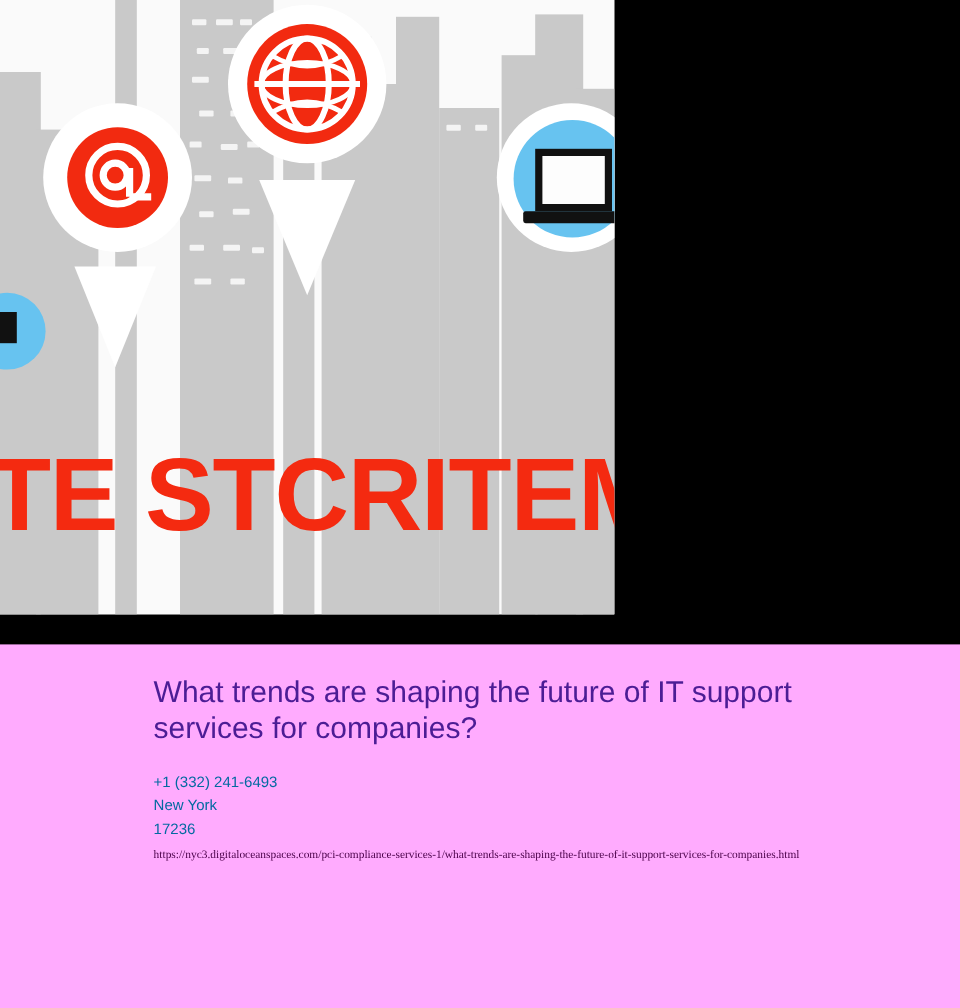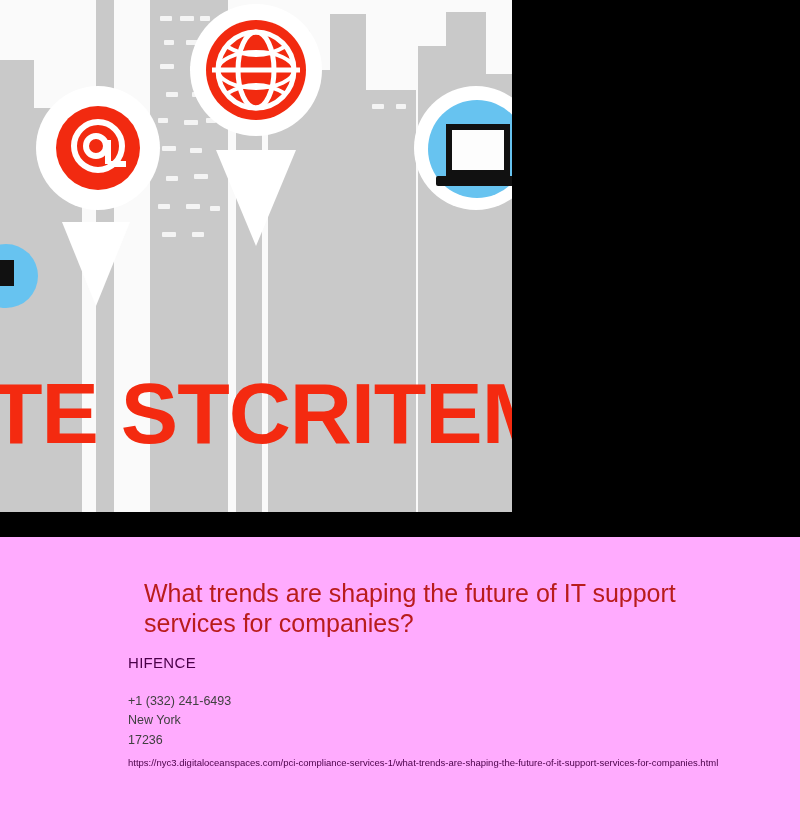--- a/index.html
+++ b/index.html
@@ -111,52 +111,53 @@
     height: 303px;
     background: #ffabfe;
   }
   #panel-inner {
     position: absolute;
     left: 128px;
     top: 26px;
     right: 0;
   }
   #page-title {
-    margin: 16px;
+    margin: 0;
     width: 600px;
-    color: #b91c1c;
+    color: #4c1d95;
     font-size: 25px;
     font-weight: normal;
     line-height: 1.18;
     letter-spacing: 0px;
   }
   #brand {
     margin: 5px 0 0 0;
     color: #4a0049;
     font-size: 15px;
     font-weight: normal;
     letter-spacing: 0.3px;
   }
   #contact {
     margin: 21px 0 0 0;
     padding: 0;
     list-style: none;
-    color: #404040;
+    color: #0369a1;
   }
   #contact li {
     font-size: 12.5px;
     line-height: 1.55;
   }
   #source-url {
     margin: 3px 0 15px 0;
     width: 672px;
     color: #4a0049;
     font-size: 9.5px;
     line-height: 2.1;
     word-break: break-all;
+    font-family: Liberation Serif, serif;
   }
 </style>
 </head>
 <body>
 
 <div id="hero">
   <div id="hero-bg"></div>
 
   <div class="bldg" style="left:0px;  top:60px;  width:34px;  height:452px;"></div>
   <div class="bldg" style="left:30px; top:108px; width:52px;  height:404px;"></div>
@@ -230,21 +231,20 @@
   <div style="position:absolute;left:-4px;top:260px;width:18px;height:26px;background:#111111;"></div>
 
   <div class="hero-word" id="hero-word-2">TE STCRITEM</div>
 </div>
 
 <div id="panel">
   <div id="panel-inner">
 
     <h1 id="page-title">What trends are shaping the future of IT support services for companies?</h1>
 
-    <div id="brand">HIFENCE</div>
 
     <ul id="contact">
       <li>+1 (332) 241-6493</li>
       <li>New York</li>
       <li>17236</li>
     </ul>
 
     <div id="source-url">https://nyc3.digitaloceanspaces.com/pci-compliance-services-1/what-trends-are-shaping-the-future-of-it-support-services-for-companies.html</div>
   </div>
 </div>

